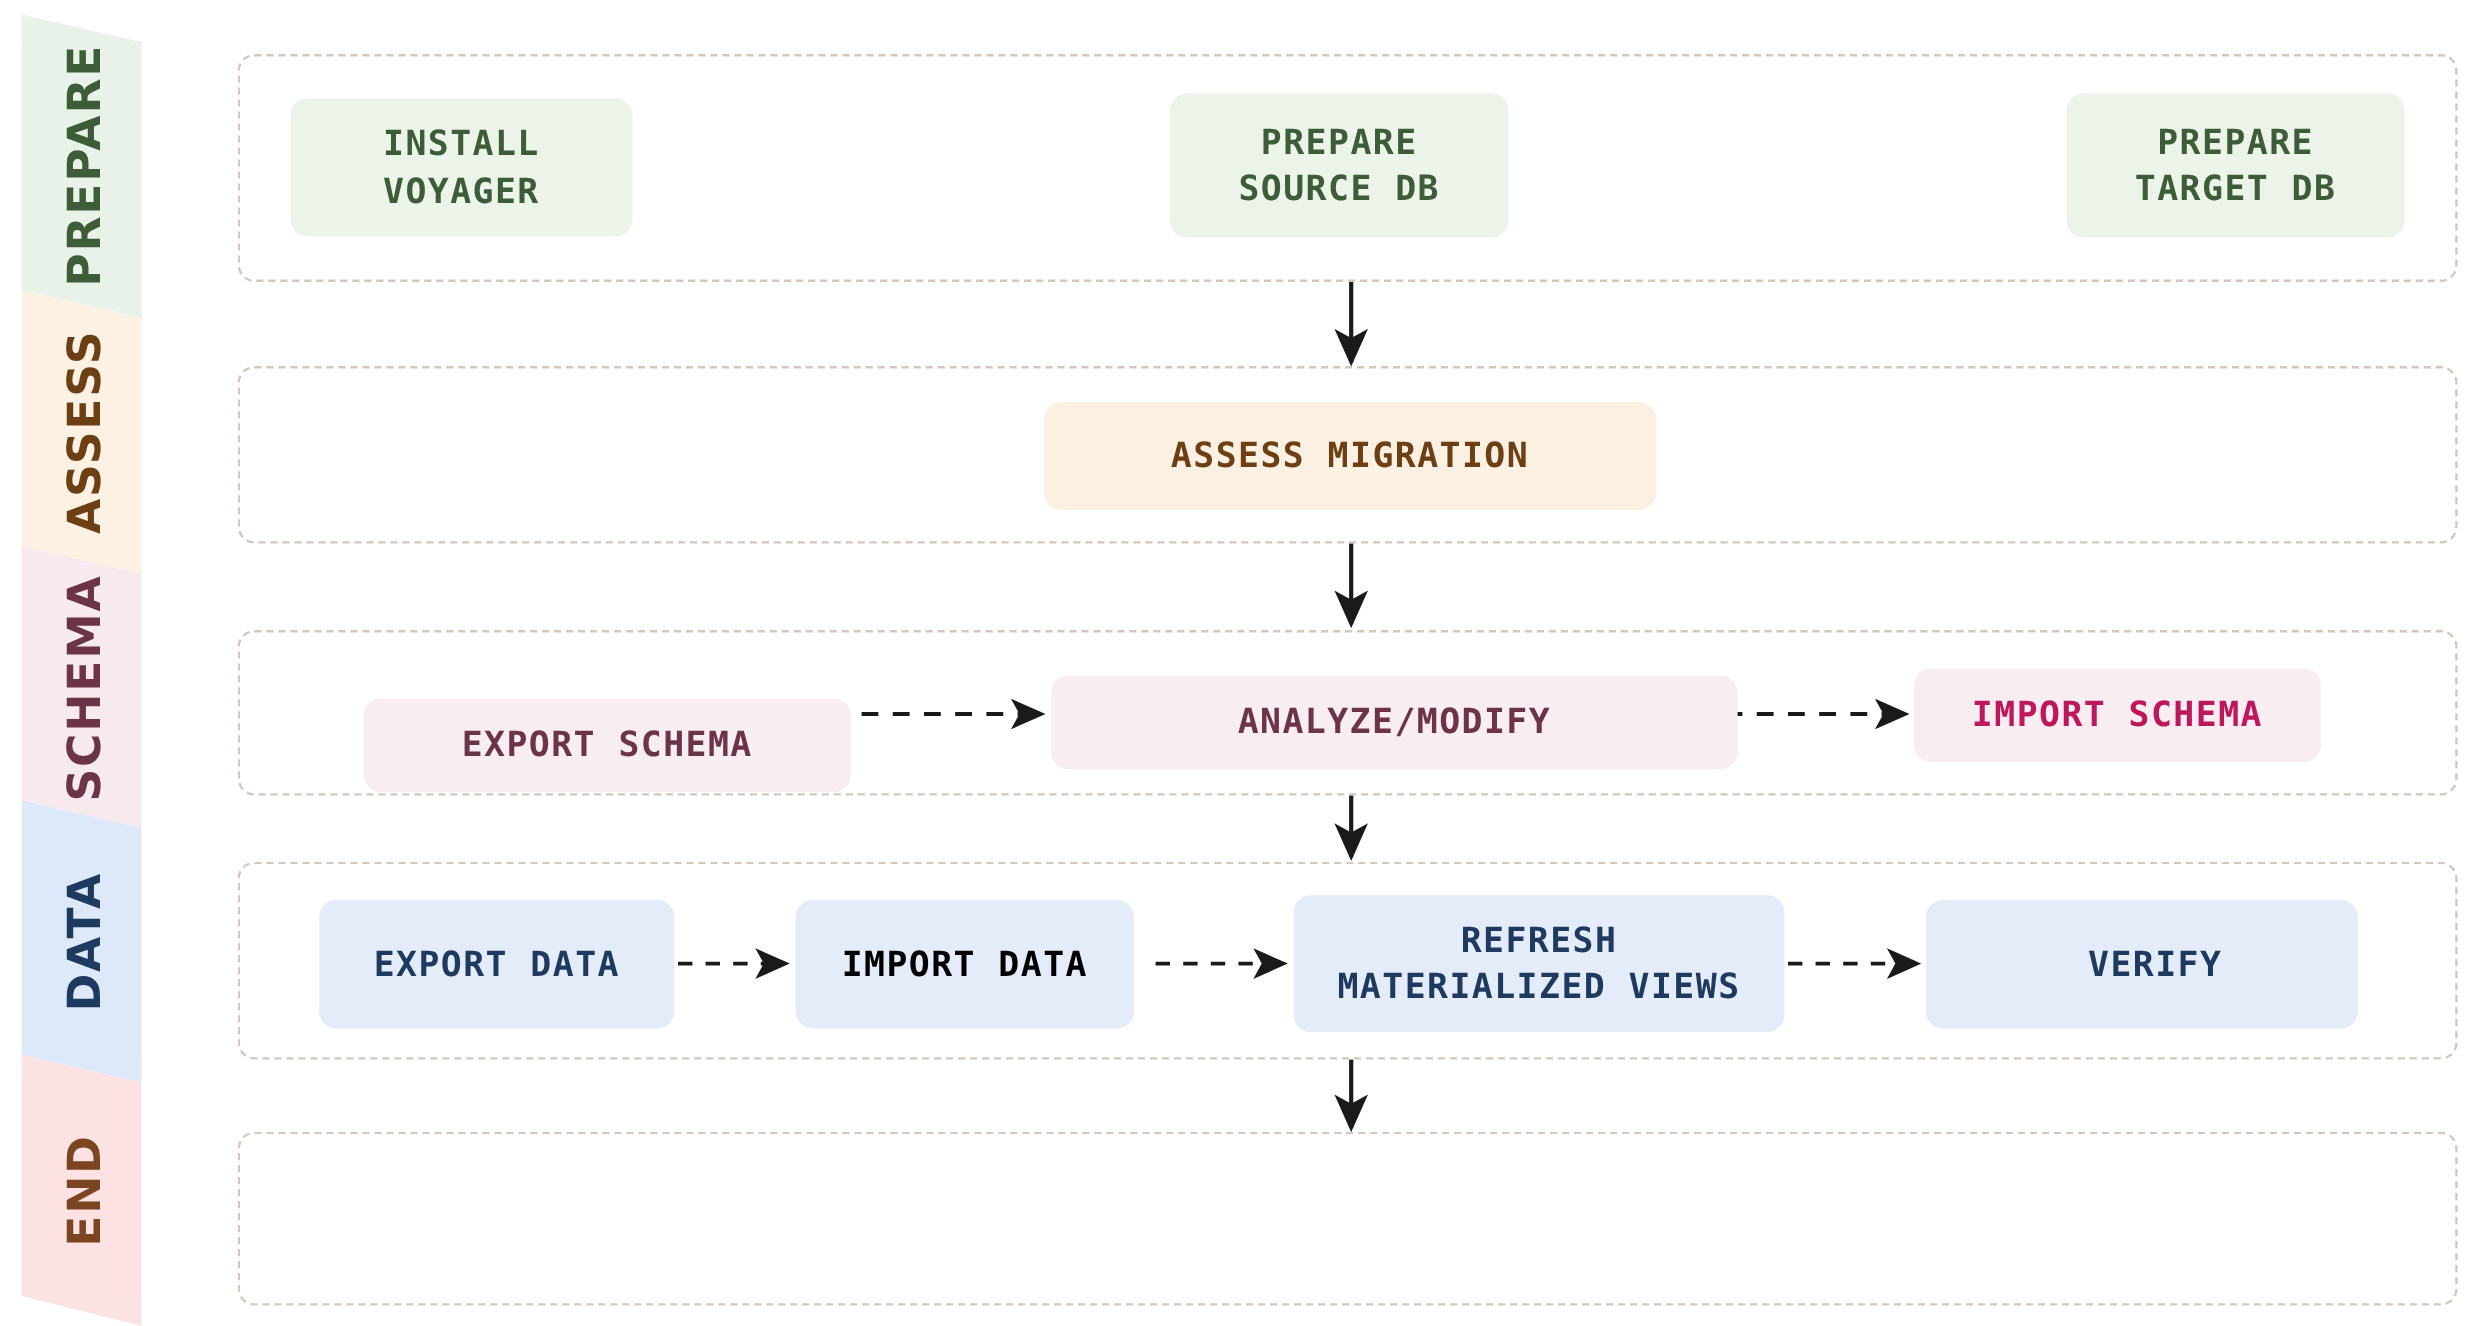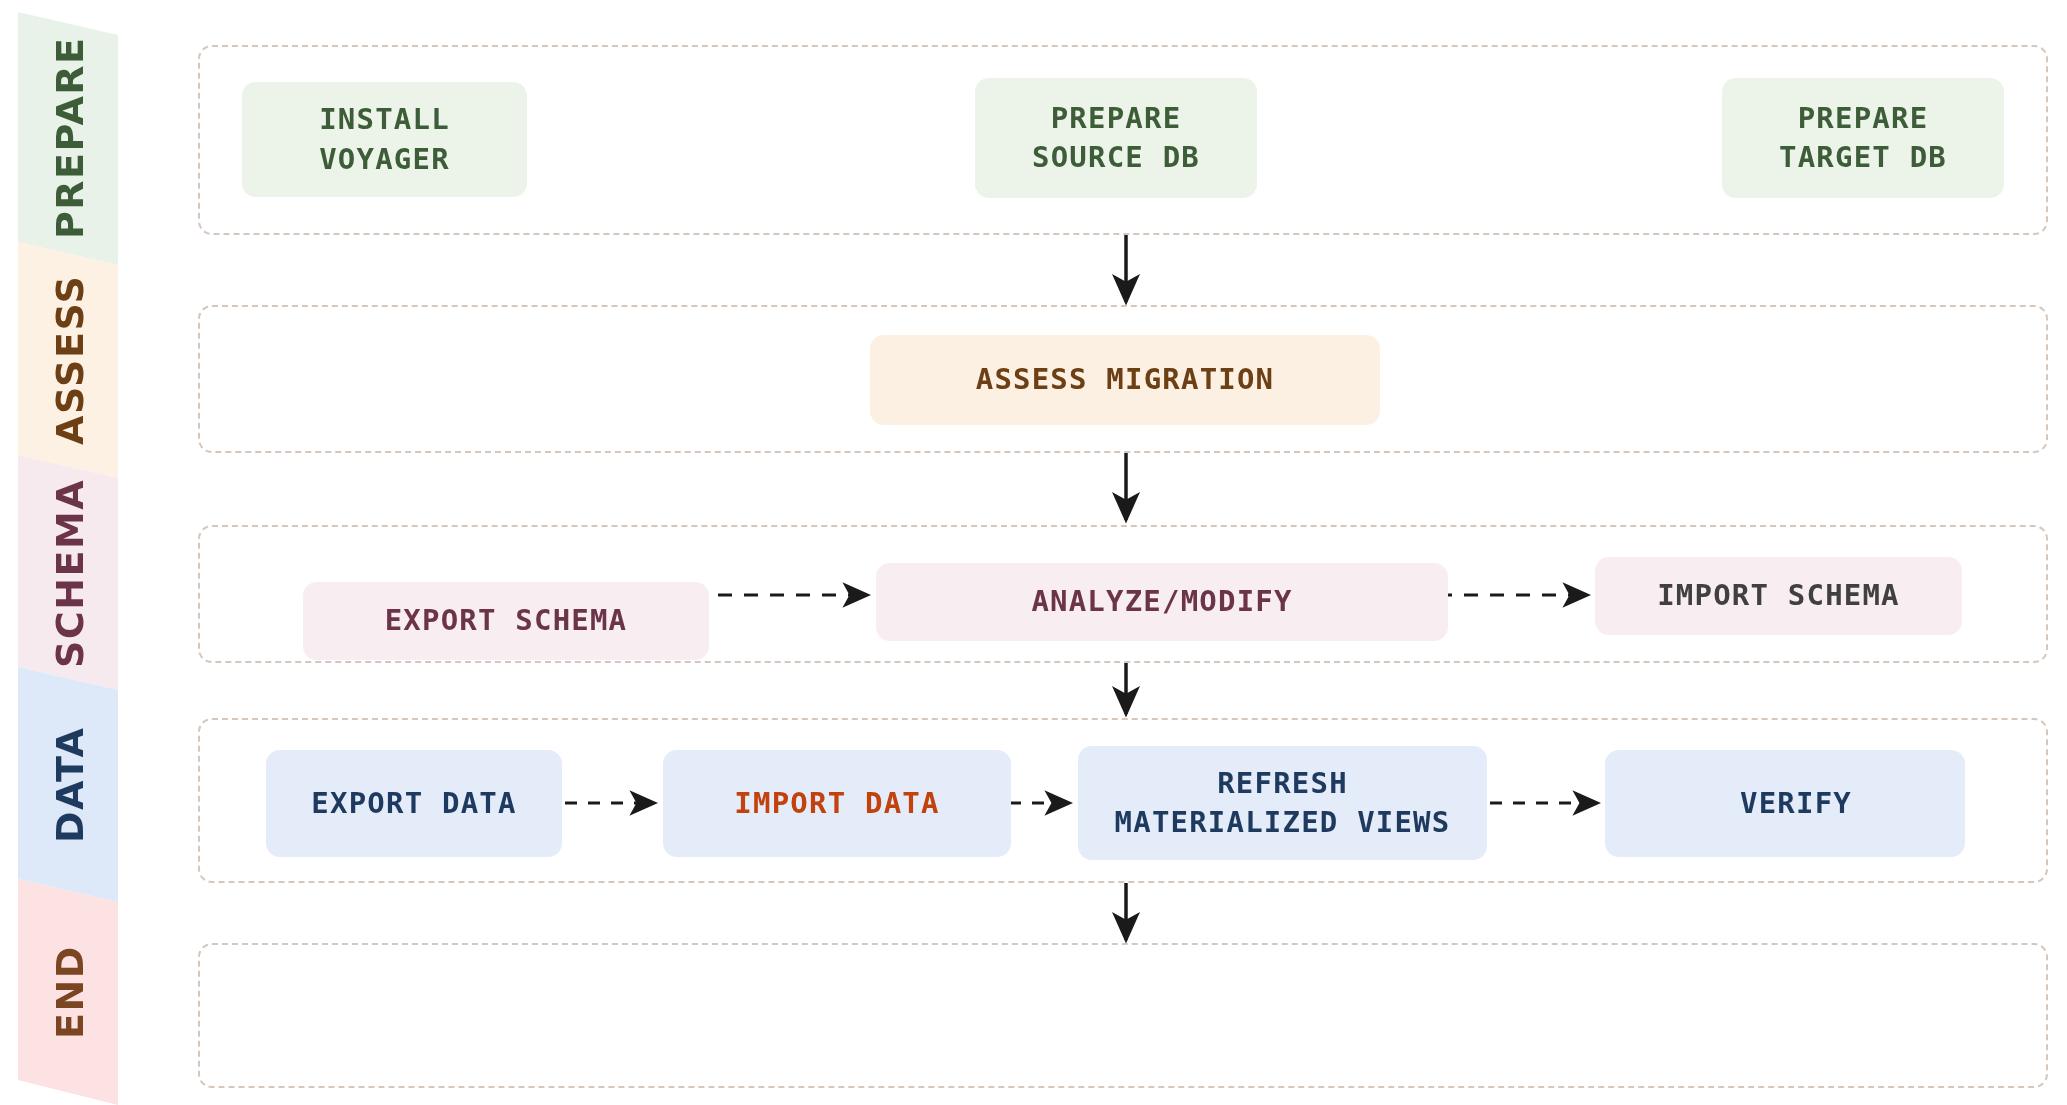--- a/index.html
+++ b/index.html
@@ -133,25 +133,25 @@
 
   <div class="step-box" style="left:1722px; top:78px; width:282px; height:120px; background:#ecf4ea; color:#3d5c38;">PREPARE
 TARGET DB</div>
 
   <div class="step-box" style="left:870px; top:335px; width:510px; height:90px; background:#fbf0e1; color:#6d3f14;">ASSESS MIGRATION</div>
 
   <div class="step-box" style="left:303px; top:582px; width:406px; height:78px; background:#f8edf0; color:#6b3449;">EXPORT SCHEMA</div>
 
   <div class="step-box" style="left:876px; top:563px; width:572px; height:78px; background:#f8edf0; color:#6b3449;">ANALYZE/MODIFY</div>
 
-  <div class="step-box" style="left:1595px; top:557px; width:367px; height:78px; background:#f8edf0; color:#404040;">IMPORT SCHEMA</div>
+  <div class="step-box" style="left:1595px; top:557px; width:339px; height:78px; background:#f8edf0; color:#be185d;">IMPORT SCHEMA</div>
 
   <div class="step-box" style="left:266px; top:750px; width:296px; height:107px; background:#e4ecfa; color:#1e3a5f;">EXPORT DATA</div>
 
-  <div class="step-box" style="left:663px; top:750px; width:348px; height:107px; background:#e4ecfa; color:#c2410c;">IMPORT DATA</div>
+  <div class="step-box" style="left:663px; top:750px; width:282px; height:107px; background:#e4ecfa; color:#000000;">IMPORT DATA</div>
 
   <div class="step-box" style="left:1078px; top:746px; width:409px; height:114px; background:#e4ecfa; color:#1e3a5f;">REFRESH
 MATERIALIZED VIEWS</div>
 
   <div class="step-box" style="left:1605px; top:750px; width:360px; height:107px; background:#e4ecfa; color:#1e3a5f;padding-left:32px;">VERIFY</div>
 
 
 </div>
 
 </body></html>

